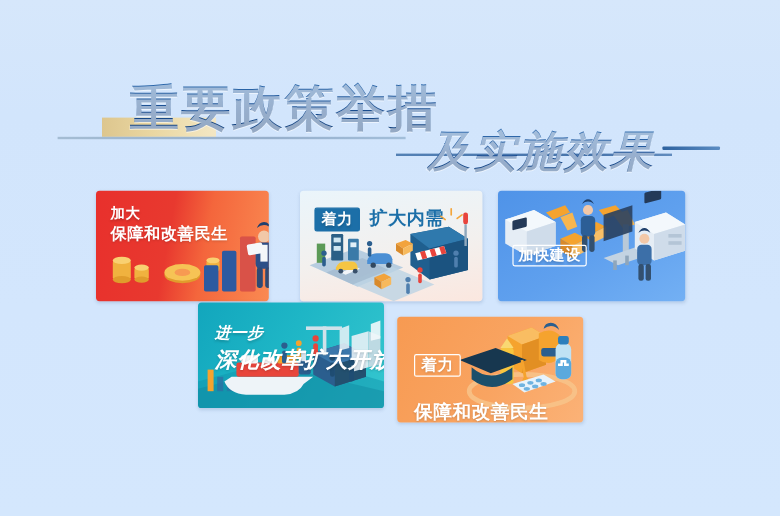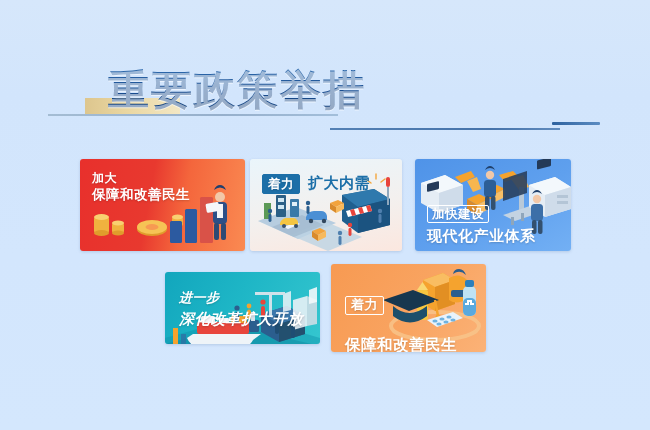--- a/index.html
+++ b/index.html
@@ -68,24 +68,24 @@
   }
   .cap .l1{display:block;font-size:12px;}
   .cap .l2{display:block;font-size:13.5px;}
   .cap.boxed .l1{
     display:inline-block;background:rgba(255,255,255,.22);
     border:1.5px solid rgba(255,255,255,.92);
     padding:1px 5px;border-radius:2px;font-size:12.5px;
   }
 
   
-  #card1{left:80px;top:159px;width:165px;height:92px;}
+  #card1{left:80px;top:159px;width:144px;height:92px;}
   #card2{left:250px;top:159px;width:152px;height:92px;}
   #card3{left:415px;top:159px;width:156px;height:92px;}
-  #card4{left:165px;top:272px;width:155px;height:72px;}
+  #card4{left:165px;top:252px;width:155px;height:88px;font-family:Liberation Serif, serif;}
   #card5{left:331px;top:264px;width:155px;height:88px;}
 
   
   #card1{background:linear-gradient(100deg,#e8302c 0%,#e8392f 42%,#f4663c 62%,#fa8a52 100%);}
   #card2{background:linear-gradient(170deg,#eaf5fb 0%,#f3f0ee 55%,#fbe7df 100%);}
   #card3{background:linear-gradient(150deg,#4f93e8 0%,#5fa0ee 55%,#73b0f4 100%);}
   #card4{background:linear-gradient(120deg,#12a6bd 0%,#1eb6c6 45%,#35c6cf 100%);}
   #card5{background:linear-gradient(120deg,#f79a52 0%,#f9a461 55%,#fbb277 100%);}
 
   .cap-pos-a{left:12px;top:12px;}
@@ -108,20 +108,21 @@
 <body>
 
 <div id="stage">
 
   <div class="title-wrap">
     <div class="gold-bar"></div>
     <div class="rule-line"></div>
     <div class="rule-line2"></div>
     <div class="tail-dash"></div>
     <div class="tline one">重要政策举措</div>
+    <div class="tline two">及实施效果</div>
   </div>
 
   <div class="card" id="card1">
     <div class="art">
       <svg width="156" height="92" viewBox="0 0 156 92" xmlns="http://www.w3.org/2000/svg">
 
         <g>
           <rect x="14" y="58" width="15" height="16" rx="2" fill="#f0b23f"></rect>
           <ellipse cx="21.5" cy="58" rx="7.5" ry="3" fill="#f9d071"></ellipse>
           <ellipse cx="21.5" cy="74" rx="7.5" ry="3" fill="#e09c2c"></ellipse>
@@ -289,21 +290,20 @@
           <circle cx="122" cy="40" r="4.2" fill="#f2c8a8"></circle>
           <path d="M117 35 q5 -4 10 0 q-2 -4 -5 -4 q-3 0 -5 4z" fill="#20406b"></path>
           <rect x="116" y="45" width="12" height="17" rx="3.5" fill="#3c6fa8"></rect>
           <rect x="117" y="61" width="4.5" height="14" rx="2" fill="#33506f"></rect>
           <rect x="123" y="61" width="4.5" height="14" rx="2" fill="#33506f"></rect>
         </g>
       </svg>
     </div>
     <div class="cap cap-pos-c">
       <span class="l1" style="display:inline-block;border:1.5px solid #ffffff;padding:0 4px;border-radius:2px;font-size:12.5px;">加快建设</span>
-      <span class="l2" style="margin-top:3px;font-size:15px;">现代化产业体系</span>
     </div>
   </div>
 
   <div class="card" id="card4">
     <div class="art">
       <svg width="155" height="88" viewBox="0 0 155 88" xmlns="http://www.w3.org/2000/svg">
 
         <path d="M0 66 L80 44 L155 66 L155 88 L0 88 Z" fill="#0f93ab" opacity=".45"></path>
         <path d="M0 72 L70 54 L155 74 L155 88 L0 88 Z" fill="#0b7f97" opacity=".35"></path>
 
@@ -346,21 +346,21 @@
             <rect x="126" y="54" width="4" height="12" rx="2"></rect>
         </g>
         <g fill="#f5a32e">
           <circle cx="84" cy="34" r="2.4"></circle>
             <rect x="82.2" y="37.5" width="3.6" height="10" rx="1.8"></rect>
         </g>
       </svg>
     </div>
     <div class="cap cap-pos-d">
       <span class="l1" style="font-size:13px;font-style:italic;">进一步</span>
-      <span class="l2" style="font-size:15px;font-style:italic;margin-top:2px;">深化改革扩大开放</span>
+      <span class="l2" style="font-size:18px;font-style:italic;margin-top:2px;">深化改革扩大开放</span>
     </div>
   </div>
 
   <div class="card" id="card5">
     <div class="art">
       <svg width="155" height="88" viewBox="0 0 155 88" xmlns="http://www.w3.org/2000/svg">
 
         <ellipse cx="104" cy="62" rx="44" ry="14" fill="none" stroke="#f7c58c" stroke-width="4" opacity=".8"></ellipse>
 
         <path d="M92 16 L112 9 L124 16 L124 40 L104 47 L92 40 Z" fill="#f5a32e"></path>

